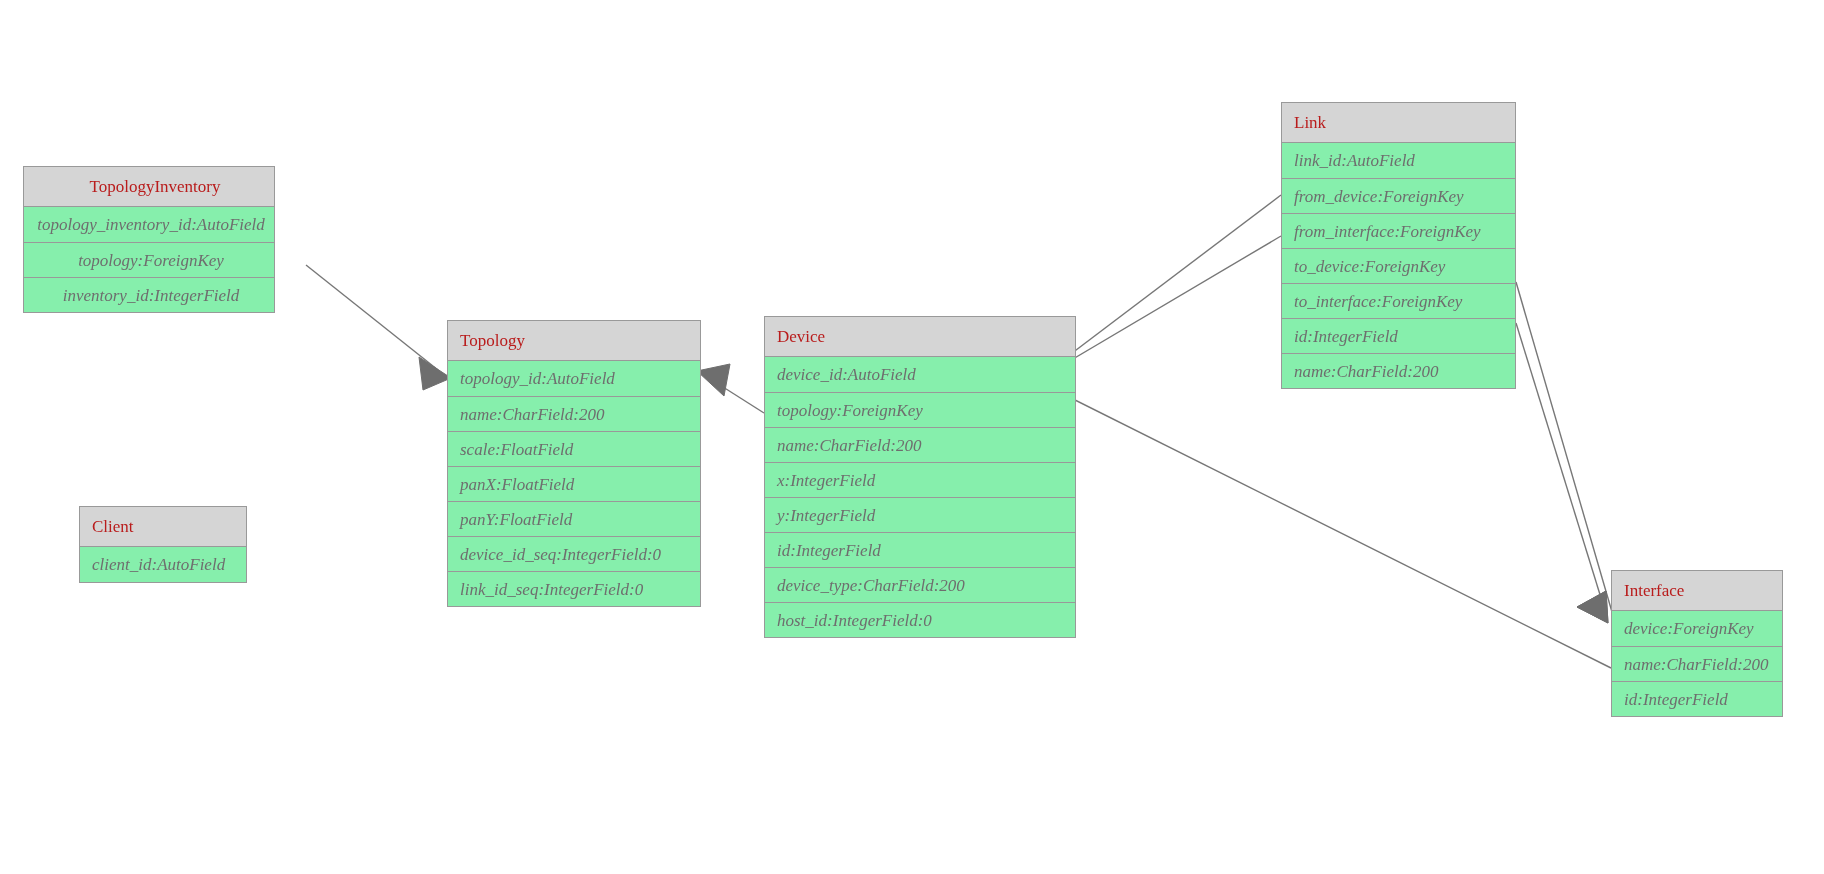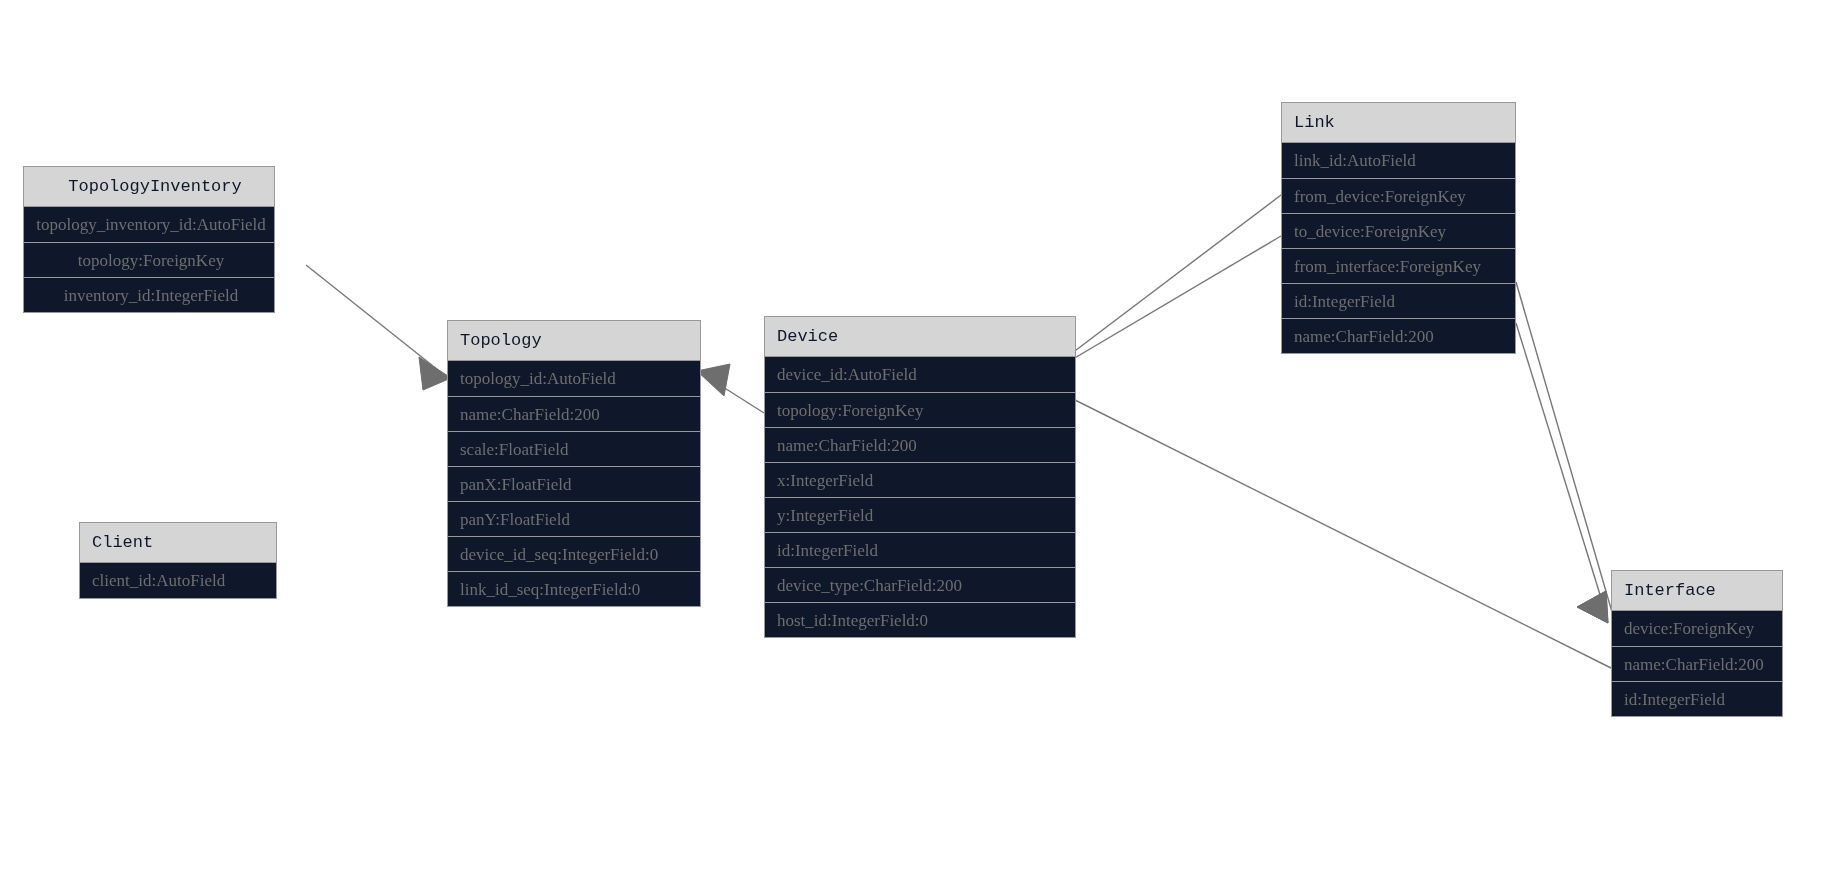--- a/index.html
+++ b/index.html
@@ -30,40 +30,40 @@
     position: absolute;
     box-sizing: border-box;
     background: #ffffff;
     border: 1px solid #999999;
     z-index: 2;
   }
   .entity-header {
     box-sizing: border-box;
     background: #d5d5d5;
     border-bottom: 1px solid #999999;
-    color: #0f172a;
+    color: #b91c1c;
     font-size: 17px;
     line-height: 40px;
     height: 40px;
     padding: 0 0 0 12px;
     white-space: nowrap;
     overflow: hidden;
-    font-family: Liberation Mono, monospace;
   }
   .entity-field {
     box-sizing: border-box;
     height: 35px;
     line-height: 35px;
     border-top: 1px solid #999999;
     color: #6e6e6e;
     font-size: 17px;
     padding: 0 8px 0 12px;
     white-space: nowrap;
     overflow: hidden;
-    background: #0f172a;
+    background: #86efac;
+    font-style: italic;
   }
   .entity-field:first-of-type {
     border-top: none;
   }
   .entity-body {
     box-sizing: border-box;
   }
 </style>
 </head>
 <body>
@@ -89,21 +89,21 @@
 
   <div id="entity-layer">
       <div class="entity" style="left: 23px; top: 166px; width: 252px; text-align: center;">
         <div class="entity-header">TopologyInventory</div>
         <div class="entity-body">
           <div class="entity-field">topology_inventory_id:AutoField</div>
           <div class="entity-field">topology:ForeignKey</div>
           <div class="entity-field">inventory_id:IntegerField</div>
         </div>
       </div>
-      <div class="entity" style="left: 79px; top: 522px; width: 198px;">
+      <div class="entity" style="left: 79px; top: 506px; width: 168px;">
         <div class="entity-header">Client</div>
         <div class="entity-body">
           <div class="entity-field">client_id:AutoField</div>
         </div>
       </div>
       <div class="entity" style="left: 447px; top: 320px; width: 254px;">
         <div class="entity-header">Topology</div>
         <div class="entity-body">
           <div class="entity-field">topology_id:AutoField</div>
           <div class="entity-field">name:CharField:200</div>
@@ -125,22 +125,23 @@
           <div class="entity-field">id:IntegerField</div>
           <div class="entity-field">device_type:CharField:200</div>
           <div class="entity-field">host_id:IntegerField:0</div>
         </div>
       </div>
       <div class="entity" style="left: 1281px; top: 102px; width: 235px;">
         <div class="entity-header">Link</div>
         <div class="entity-body">
           <div class="entity-field">link_id:AutoField</div>
           <div class="entity-field">from_device:ForeignKey</div>
+          <div class="entity-field">from_interface:ForeignKey</div>
           <div class="entity-field">to_device:ForeignKey</div>
-          <div class="entity-field">from_interface:ForeignKey</div>
+          <div class="entity-field">to_interface:ForeignKey</div>
           <div class="entity-field">id:IntegerField</div>
           <div class="entity-field">name:CharField:200</div>
         </div>
       </div>
       <div class="entity" style="left: 1611px; top: 570px; width: 172px;">
         <div class="entity-header">Interface</div>
         <div class="entity-body">
           <div class="entity-field">device:ForeignKey</div>
           <div class="entity-field">name:CharField:200</div>
           <div class="entity-field">id:IntegerField</div>

